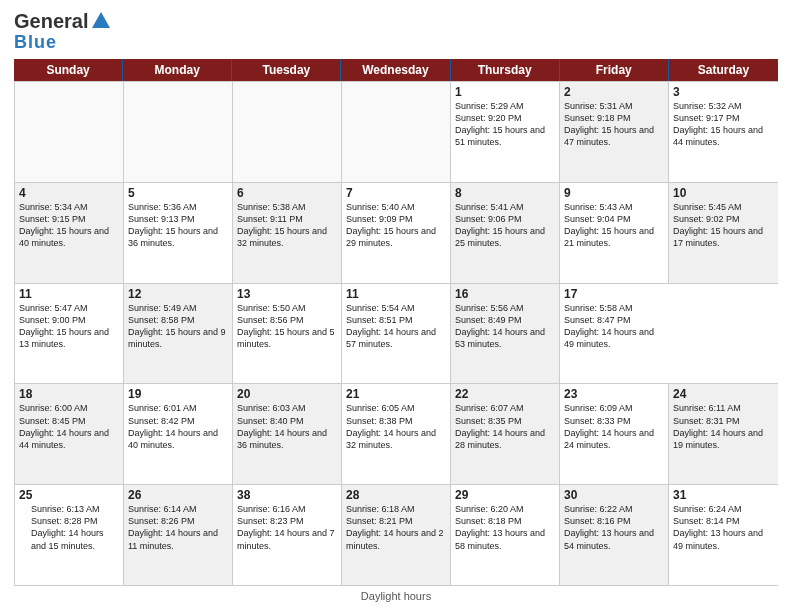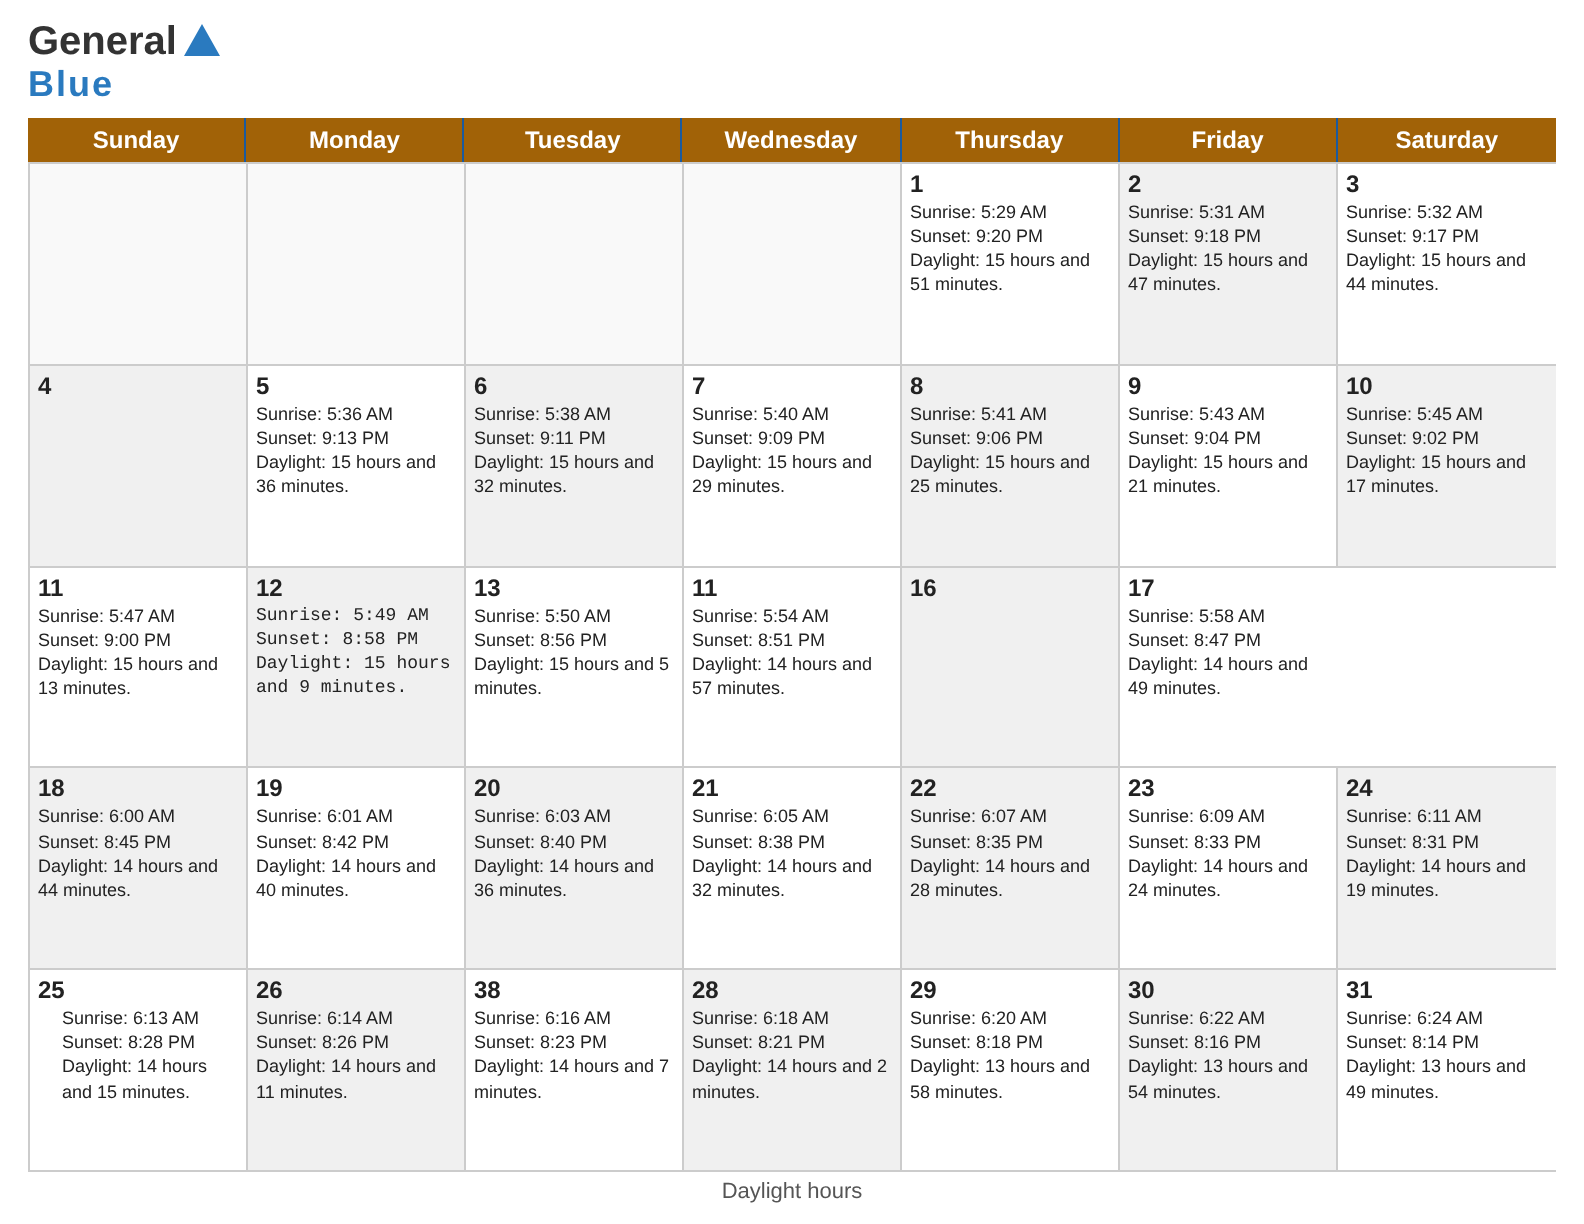--- a/index.html
+++ b/index.html
@@ -58,21 +58,21 @@
       color: #444;
     }
     .calendar {
       flex: 1;
       display: flex;
       flex-direction: column;
     }
     .cal-header {
       display: grid;
       grid-template-columns: repeat(7, 1fr);
-      background: #a16207;
+      background: #7f1d1d;
     }
     .cal-header-cell {
       color: #fff;
       font-size: 12px;
       font-weight: bold;
       text-align: center;
       padding: 4px 2px;
       border-right: 1px solid #1a5a9f;
     }
     .cal-header-cell:last-child { border-right: none; }
@@ -166,20 +166,23 @@
           <div class="cal-cell">
             <div class="day-number">3</div>
             <div class="cell-text" style="white-space: pre-line;">Sunrise: 5:32 AM
 Sunset: 9:17 PM
 Daylight: 15 hours and 44 minutes.</div>
           </div>
         </div>
         <div class="cal-row">
           <div class="cal-cell shaded">
             <div class="day-number">4</div>
+            <div class="cell-text" style="white-space: pre-line;">Sunrise: 5:34 AM
+Sunset: 9:15 PM
+Daylight: 15 hours and 40 minutes.</div>
           </div>
           <div class="cal-cell">
             <div class="day-number">5</div>
             <div class="cell-text" style="white-space: pre-line;">Sunrise: 5:36 AM
 Sunset: 9:13 PM
 Daylight: 15 hours and 36 minutes.</div>
           </div>
           <div class="cal-cell shaded">
             <div class="day-number">6</div>
             <div class="cell-text" style="white-space: pre-line;">Sunrise: 5:38 AM
@@ -213,38 +216,41 @@
         </div>
         <div class="cal-row">
           <div class="cal-cell">
             <div class="day-number">11</div>
             <div class="cell-text" style="white-space: pre-line;">Sunrise: 5:47 AM
 Sunset: 9:00 PM
 Daylight: 15 hours and 13 minutes.</div>
           </div>
           <div class="cal-cell shaded">
             <div class="day-number">12</div>
-            <div class="cell-text" style="white-space: pre-line; font-family: Liberation Mono, monospace;">Sunrise: 5:49 AM
+            <div class="cell-text" style="white-space: pre-line;">Sunrise: 5:49 AM
 Sunset: 8:58 PM
 Daylight: 15 hours and 9 minutes.</div>
           </div>
           <div class="cal-cell">
             <div class="day-number">13</div>
             <div class="cell-text" style="white-space: pre-line;">Sunrise: 5:50 AM
 Sunset: 8:56 PM
 Daylight: 15 hours and 5 minutes.</div>
           </div>
           <div class="cal-cell">
             <div class="day-number">11</div>
             <div class="cell-text" style="white-space: pre-line;">Sunrise: 5:54 AM
 Sunset: 8:51 PM
 Daylight: 14 hours and 57 minutes.</div>
           </div>
           <div class="cal-cell shaded">
             <div class="day-number">16</div>
+            <div class="cell-text" style="white-space: pre-line;">Sunrise: 5:56 AM
+Sunset: 8:49 PM
+Daylight: 14 hours and 53 minutes.</div>
           </div>
           <div class="cal-cell">
             <div class="day-number">17</div>
             <div class="cell-text" style="white-space: pre-line;">Sunrise: 5:58 AM
 Sunset: 8:47 PM
 Daylight: 14 hours and 49 minutes.</div>
           </div>
         </div>
         <div class="cal-row">
           <div class="cal-cell shaded">

